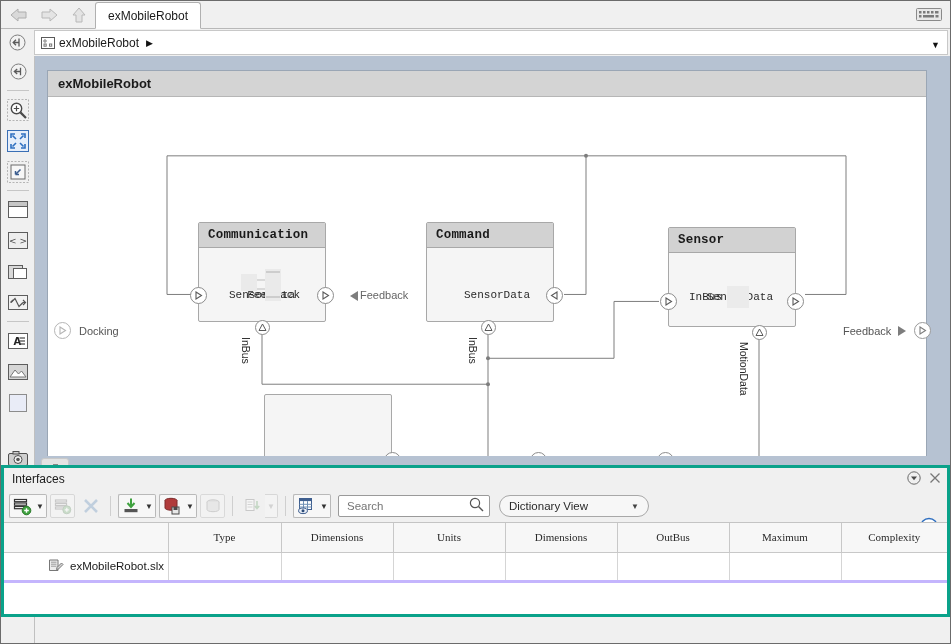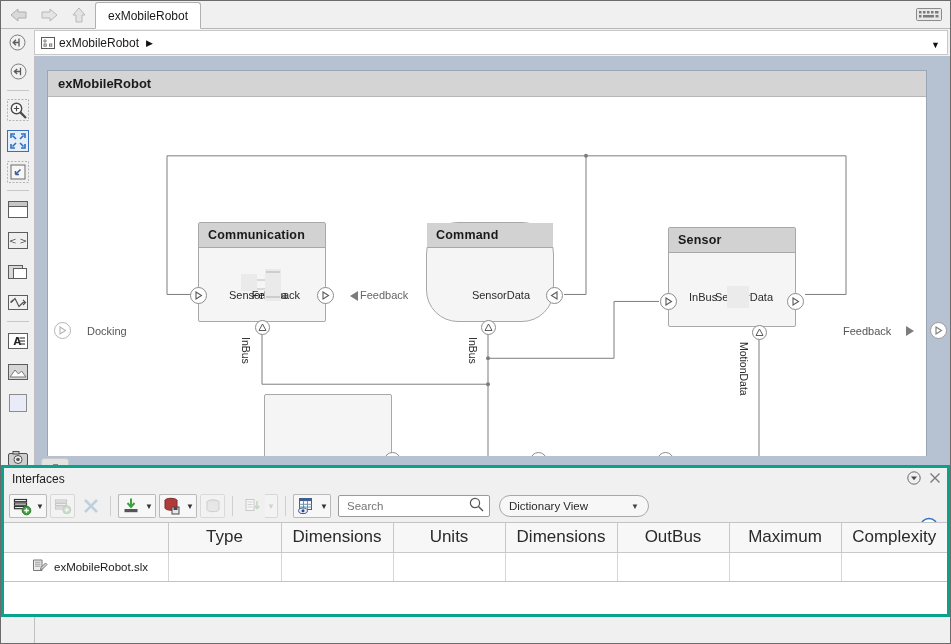--- a/index.html
+++ b/index.html
@@ -88,36 +88,37 @@
 
   
   .wires { position: absolute; left: 0; top: 0; width: 100%; height: 100%; }
 
   
   .block {
     position: absolute;
     background: #f5f5f5;
     border: 1px solid #a8a8a8;
     border-radius: 2px;
+    font-family: Liberation Mono, monospace;
   }
   .block-title {
     height: 25px; background: #d2d2d2; border-bottom: 1px solid #a8a8a8;
     display: flex; align-items: center; padding-left: 9px;
     font-size: 12.5px; font-weight: bold; color: #1a1a1a;
     letter-spacing: .2px;
   }
   .port-label {
     position: absolute; font-size: 11px; color: #2a2a2a; white-space: nowrap;
   }
   .port-label.vert {
     writing-mode: vertical-rl;
     font-size: 10.5px;
   }
 
-  .edge-port { position: absolute; display: flex; align-items: center; gap: 16px; }
+  .edge-port { position: absolute; display: flex; align-items: center; gap: 8px; }
   .edge-port .lbl { font-size: 11px; color: #555; }
 
   
   .canvas-status {
     position: absolute; left: 34px; top: 455px; right: 0; height: 35px;
     background: #b6c2d2;
   }
   .status-btn {
     position: absolute; left: 6px; top: 2px; width: 28px; height: 26px;
     background: #e3e3e3; border: 1px solid #c9c9c9; border-radius: 3px;
@@ -177,27 +178,28 @@
   
   .if-table {
     position: absolute; left: 0; top: 54px; right: 0; bottom: 0;
     border-top: 1px solid #c4c4c4;
     background: #ffffff;
   }
   table { border-collapse: collapse; width: 100%; table-layout: fixed; }
   th {
     height: 29px; background: #f7f7f7;
     border-right: 1px solid #c8c8c8; border-bottom: 1px solid #c8c8c8;
-    font-size: 17px; font-weight: normal; color: #2a2a2a;
+    font-size: 11px; font-weight: normal; color: #2a2a2a;
     text-align: center;
+    font-family: Liberation Serif, serif;
   }
   td {
     height: 29px;
-    border-right: 1px solid #d5d5d5; border-bottom: 1px solid #c4b5fd;
-    font-size: 11.5px; color: #1a1a1a; padding-left: 6px;
+    border-right: 1px solid #d5d5d5; border-bottom: 3px solid #c4b5fd;
+    font-size: 11.5px; color: #1a1a1a; padding-left: 22px;
   }
   td.namecell { display: table-cell; }
   .namecell-inner { display: flex; align-items: center; gap: 6px; padding-left: 22px; }
 </style>
 </head>
 <body>
 
 <div id="app">
 
   <div class="tabbar">
@@ -448,21 +450,21 @@
         <svg width="14" height="14" viewBox="0 0 14 14" style="position:absolute; left:298px; top:192px;">
           <path d="M12 2 L4 7 L12 12 Z" fill="#7d7d7d"></path>
         </svg>
         <span class="port-label" style="position:absolute; left:312px; top:192px; color:#666;">Feedback</span>
         <svg width="15" height="15" viewBox="0 0 15 15" style="position:absolute; left:207px; top:223px;">
           <circle cx="7.5" cy="7.5" r="7" fill="#ffffff" stroke="#8c8c8c"></circle>
           <path d="M7.5 4 L11 10.5 L4 10.5 Z" fill="none" stroke="#5a5a5a" stroke-width="1"></path>
         </svg>
         <span class="port-label vert" style="left:192px; top:240px;">InBus</span>
 
-        <div class="block" style="left:378px; top:125px; width:128px; height:100px;border-radius:32px;">
+        <div class="block" style="left:378px; top:125px; width:128px; height:100px;">
           <div class="block-title">Command</div>
           <span class="port-label" style="right:23px; top:66px;">SensorData</span>
         </div>
         <svg width="17" height="17" viewBox="0 0 17 17" style="position:absolute; left:498px; top:190px;">
           <circle cx="8.5" cy="8.5" r="8" fill="#ffffff" stroke="#8c8c8c"></circle>
           <path d="M11 5 L5.5 8.5 L11 12 Z" fill="none" stroke="#5a5a5a" stroke-width="1.1"></path>
         </svg>
         <svg width="15" height="15" viewBox="0 0 15 15" style="position:absolute; left:433px; top:223px;">
           <circle cx="7.5" cy="7.5" r="7" fill="#ffffff" stroke="#8c8c8c"></circle>
           <path d="M7.5 4 L11 10.5 L4 10.5 Z" fill="none" stroke="#5a5a5a" stroke-width="1"></path>

